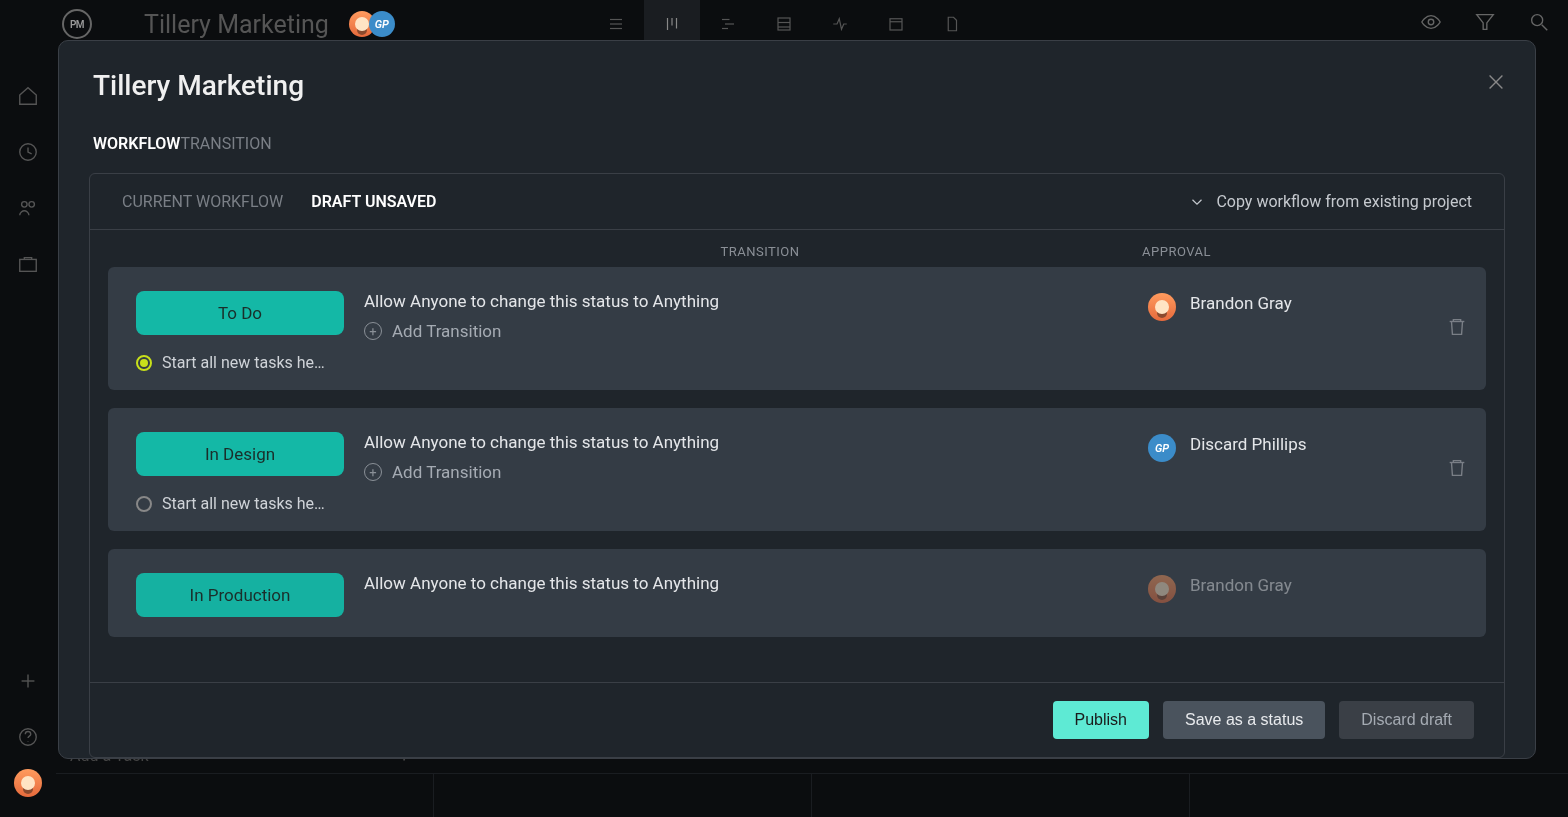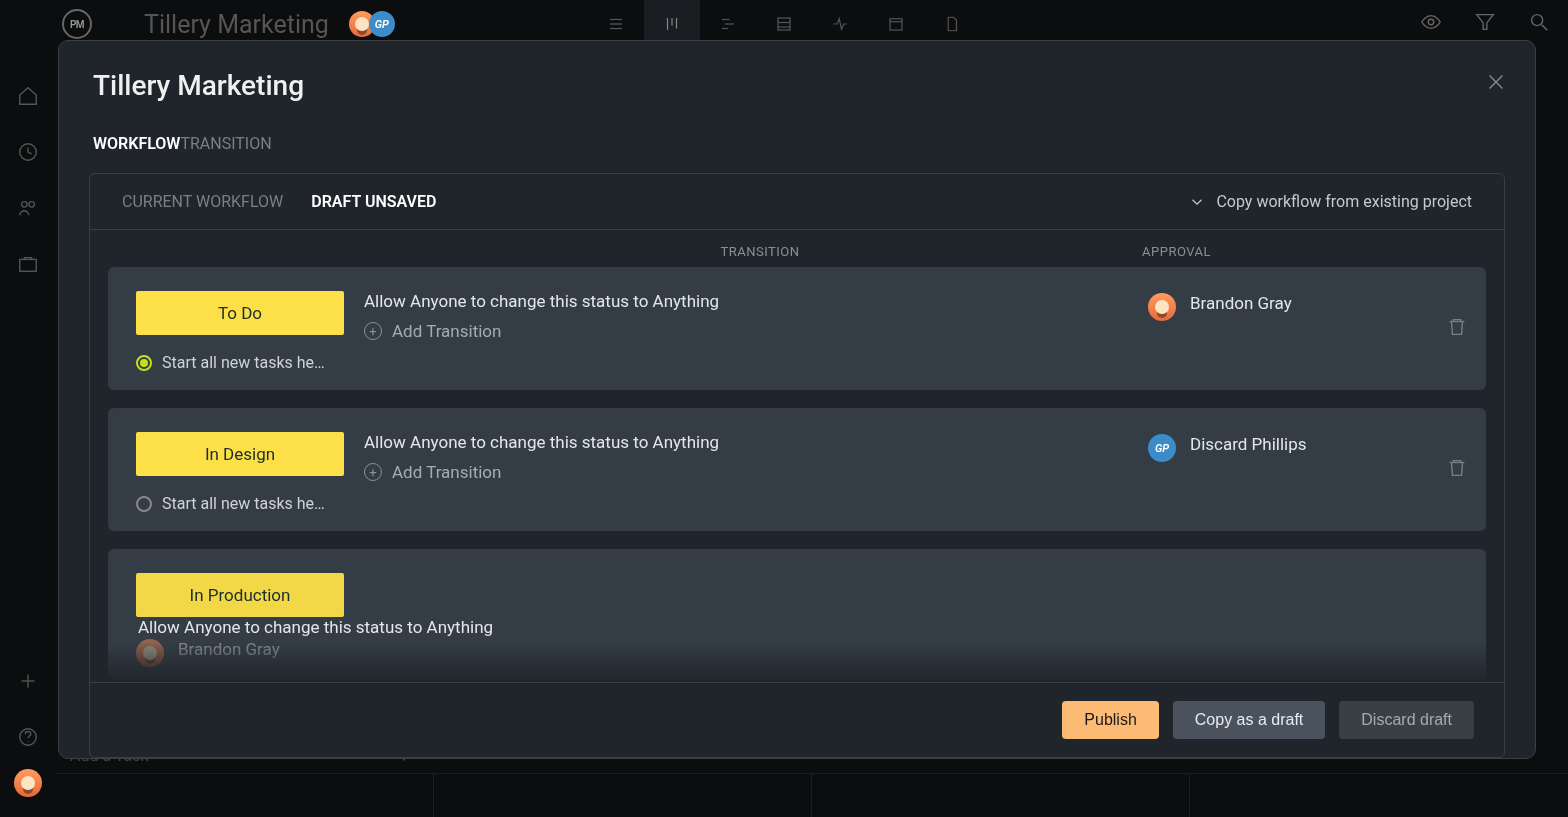--- a/index.html
+++ b/index.html
@@ -185,25 +185,25 @@
   padding: 24px 28px 18px 28px;
   display: flex;
   align-items: flex-start;
   position: relative;
 }
 .wf-row.cutoff {
   margin-bottom: 0;
 }
 .status-cell { width: 226px; display: flex; flex-direction: column; align-items: flex-start; }
 .status-pill {
-  background: #fde047;
+  background: #14b8a6;
   color: #1a2e2a;
   font-size: 17px;
   padding: 12px 24px;
-  border-radius: 2px;
+  border-radius: 8px;
   min-width: 208px;
   text-align: center;
   font-weight: 400;
 }
 .start-radio {
   display: flex; align-items: center; gap: 10px;
   margin-top: 18px;
   color: #cfd3d8; font-size: 16px;
   width: 210px;
   white-space: nowrap;
@@ -260,21 +260,21 @@
   justify-content: flex-end;
   gap: 14px;
 }
 .btn {
   padding: 10px 22px;
   border-radius: 4px;
   font-size: 16px;
   border: none;
   cursor: pointer;
 }
-.btn-publish { background: #fdba74; color: #1a1a1a; font-weight: 500; }
+.btn-publish { background: #5eead4; color: #1a1a1a; font-weight: 500; }
 .btn-save { background: #4a535d; color: #e8eaed; }
 .btn-discard { background: #3a3f46; color: #a5abb3; }
 
 
 .ic { width: 18px; height: 18px; stroke: currentColor; fill: none; stroke-width: 1.6; }
 .ic-lg{ width:22px; height:22px; stroke: currentColor; fill: none; stroke-width:1.5;}
 
 
 .av-orange{ background: linear-gradient(#ff9b5e,#e66a3c); display:flex; align-items:center; justify-content:center;}
 .av-orange::after{content:""; width:14px; height:14px; border-radius:50%; background:#ffe4c4; box-shadow: 0 6px 0 -2px #8b4a2e;}
@@ -490,34 +490,34 @@
         </div>
         <div class="trash">
           <svg class="ic-lg" viewBox="0 0 24 24">
               <polyline points="4 6 20 6"></polyline>
               <path d="M8 6V4h8v2"></path>
               <path d="M6 6l1 14h10l1-14"></path>
             </svg>
         </div>
       </div>
 
-      <div class="wf-row cutoff" style="padding-bottom:20px;flex-direction:column;">
+      <div class="wf-row cutoff" style="padding-bottom:20px;">
         <div class="status-cell">
           <div class="status-pill" style="opacity:0.95;">In Production</div>
         </div>
         <div class="trans-cell">
           <div class="trans-line">Allow Anyone to change this status to Anything</div>
         </div>
         <div class="appr-cell" style="opacity:0.45;">
           <div class="appr-avatar av-orange"></div>
           <div class="appr-name">Brandon Gray</div>
         </div>
       </div>
       <div class="scroll-fade"></div>
     </div>
 
     <div class="wf-footer">
       <button class="btn btn-publish">Publish</button>
-      <button class="btn btn-save">Copy as a draft</button>
+      <button class="btn btn-save">Save as a status</button>
       <button class="btn btn-discard">Discard draft</button>
     </div>
   </div>
 </div>
 
 </body></html>

